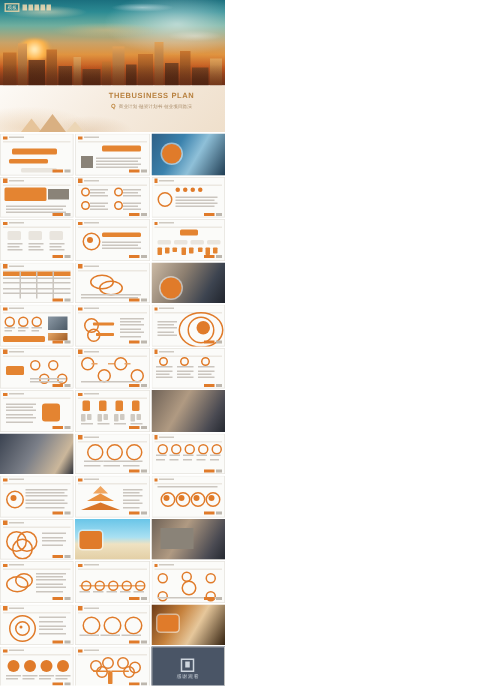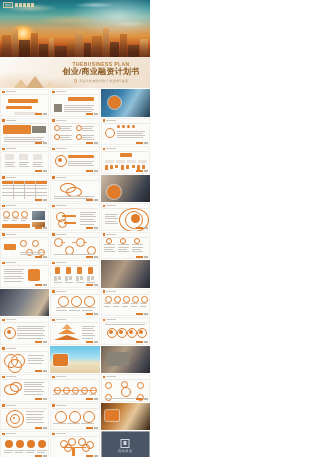--- a/index.html
+++ b/index.html
@@ -127,21 +127,20 @@
     </div>
   </div>
 
   <div class="cover">
     <div class="cover-tex"></div>
     <span class="mtn" style="left:14px;border-width:0 7px 9px 7px;border-bottom-color:#e6c49a;"></span>
     <span class="mtn" style="left:26px;border-width:0 9px 12px 9px;border-bottom-color:#d9b храм;border-bottom-color:#d9b082;"></span>
     <span class="mtn" style="left:44px;border-width:0 6px 7px 6px;border-bottom-color:#ecd6b6;"></span>
     <div class="cover-txt">
       <div class="cv-en">THEBUSINESS PLAN</div>
-      <div class="cv-cn">创业/商业融资计划书</div>
       <div class="cv-sub">
         <span class="q">Q</span>
         <span class="t">商业计划·融资计划书·创业项目路演</span>
       </div>
     </div>
   </div>
 
   <div class="grid" id="grid">
       <div class="slide">
         <span class="s-hd">

